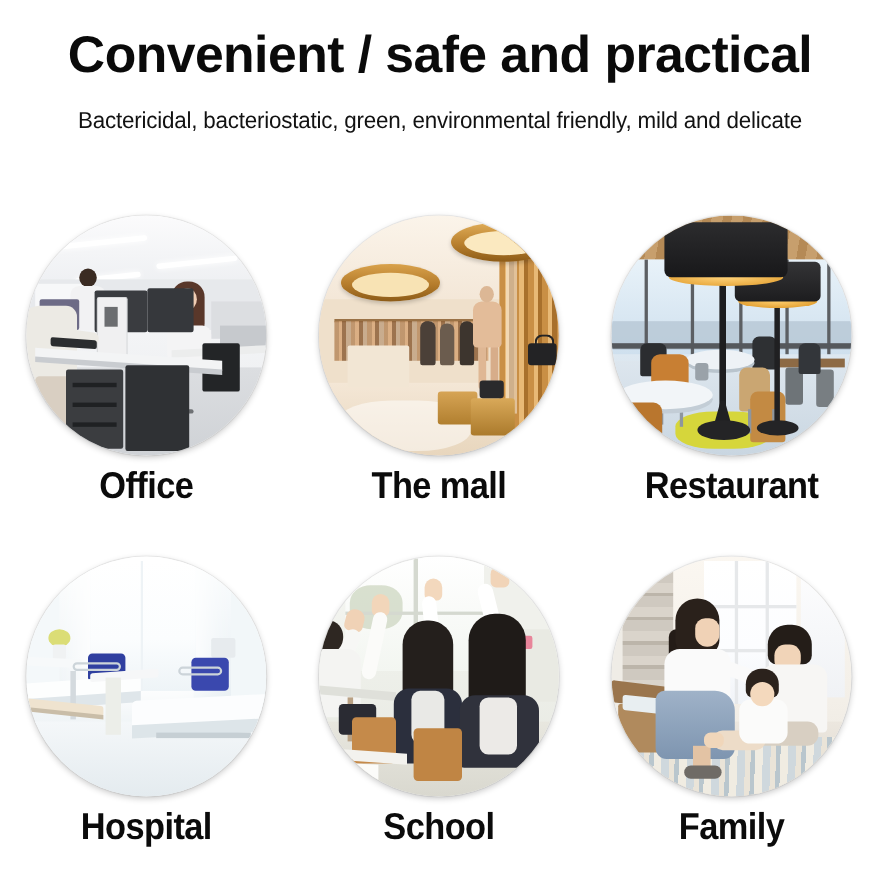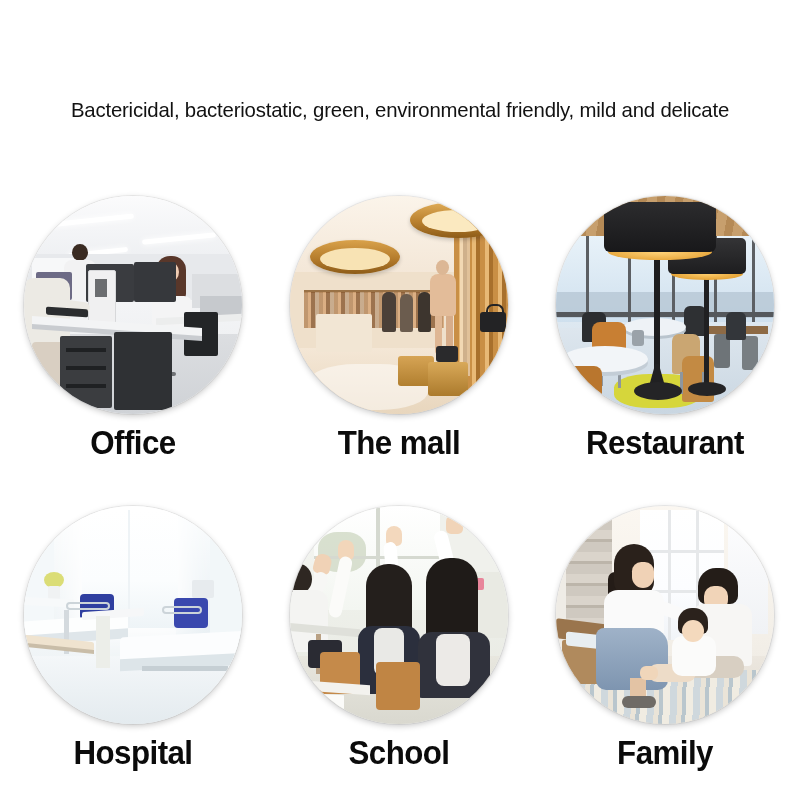--- a/index.html
+++ b/index.html
@@ -251,20 +251,21 @@
   .fm-c-face{left:126px;top:114px;width:22px;height:22px;background:#f4d9bd;border-radius:50%;}
   .fm-c-body{left:116px;top:130px;width:44px;height:40px;background:#fbfbfa;border-radius:10px;}
   .fm-c-leg{left:92px;top:158px;width:48px;height:18px;background:#eddcc8;border-radius:9px;}
   .fm-c-foot{left:84px;top:160px;width:18px;height:14px;background:#f0d6ba;border-radius:6px;}
 </style>
 </head>
 <body>
 
 <div class="page">
 
+  <div class="headline">Convenient / safe and practical</div>
   <div class="subhead">Bactericidal, bacteriostatic, green, environmental friendly, mild and delicate</div>
 
   <div class="grid">
 
     <div class="row">
 
       <div class="cell c0">
         <div class="circle-wrap">
           <div class="circle">
             <div class="scene">

